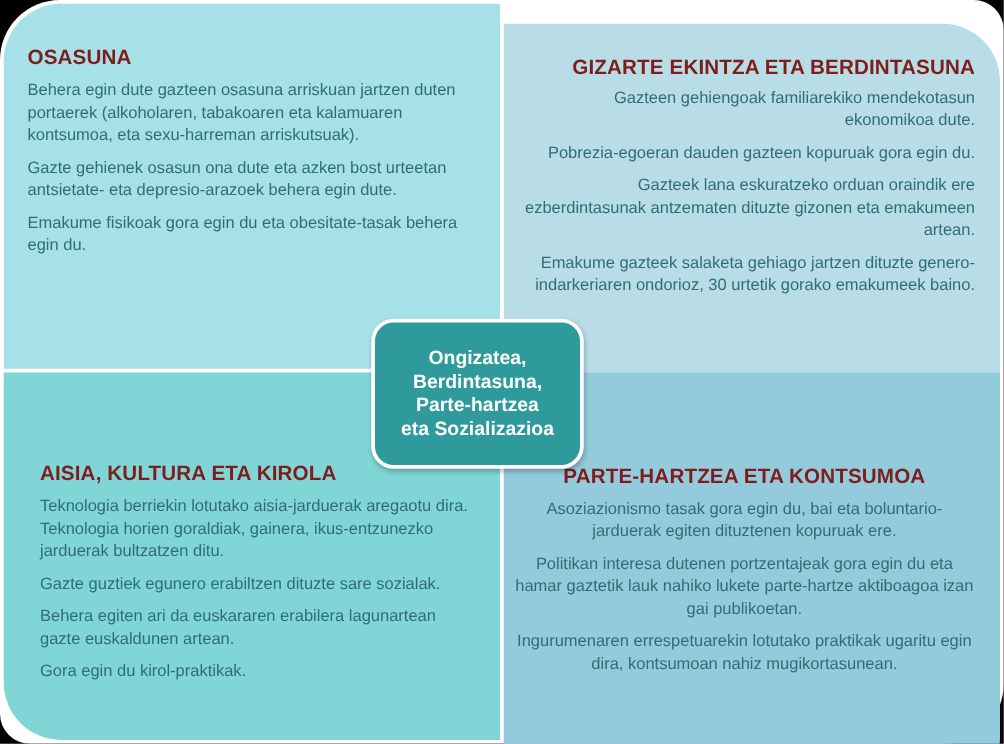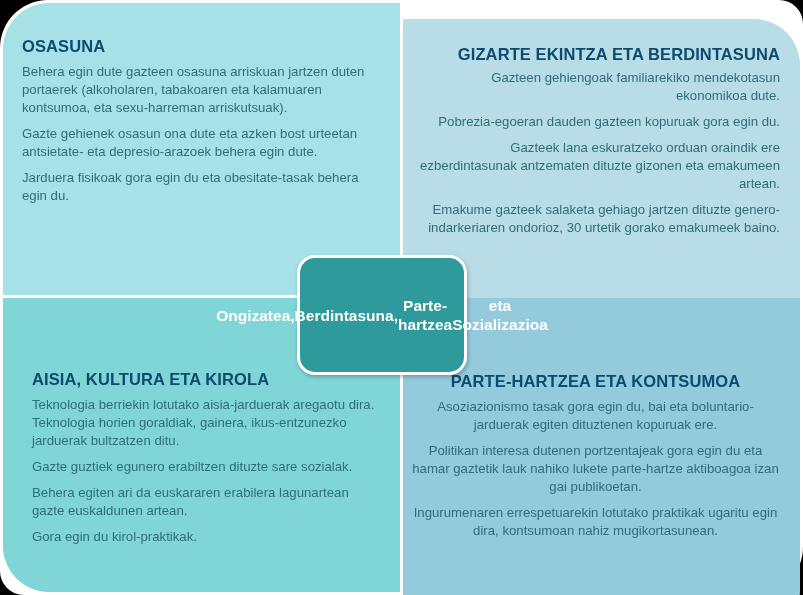--- a/index.html
+++ b/index.html
@@ -13,51 +13,51 @@
       background: #ffffff;
       border-radius: 48px 24px 48px 24px;
     }
     .quad {
       position: absolute; box-sizing: border-box;
       color: #2f6d78;
       font-size: 13.2px; line-height: 18px;
     }
     .quad h2 {
       margin: 0 0 8px 0; font-size: 16.5px; font-weight: bold;
-      color: #0c4a6e; letter-spacing: 0.1px;
+      color: #7f1d1d; letter-spacing: 0.1px;
     }
     .quad p { margin: 0 0 8px 0; }
     .q-tl { left: 3px; top: 3px; width: 397px; height: 292px; background: #a7e1e8; border-radius: 46px 0 0 0; padding: 34px 20px 0 19px; }
     .q-tr { left: 403px; top: 19px; width: 397px; height: 292px; background: #b9dde7; border-radius: 0 46px 0 0; padding: 26px 20px 0 14px; text-align: right; }
     .q-bl { left: 3px; top: 298px; width: 397px; height: 294px; background: #80d6d7; border-radius: 0 0 0 46px; padding: 72px 20px 0 29px; }
     .q-br { left: 403px; top: 298px; width: 397px; height: 338px; background: #93cbdd; border-radius: 0 0 46px 0; padding: 74px 20px 0 8px; text-align: center; }
     .q-tr h2 { margin-bottom: 6px; }
     .center {
       position: absolute; left: 297px; top: 255px; width: 170px; height: 120px;
       box-sizing: border-box;
       background: #2e9a9b;
       border: 3px solid #ffffff;
       border-radius: 18px;
       box-shadow: 1px 2px 4px rgba(0,0,0,0.25);
       color: #ffffff; font-weight: bold; font-size: 15.5px; line-height: 19px;
-      display: flex; flex-direction: row; align-items: center; justify-content: center;
-      text-align: center;
+      display: flex; flex-direction: column; align-items: center; justify-content: center;
+      text-align: right;
     }
     .center span { display: block; }
   </style>
 </head>
 <body>
 
 <div class="frame"></div>
 
 <div class="quad q-tl">
   <h2>OSASUNA</h2>
   <p>Behera egin dute gazteen osasuna arriskuan jartzen duten portaerek (alkoholaren, tabakoaren eta kalamuaren kontsumoa, eta sexu-harreman arriskutsuak).</p>
   <p>Gazte gehienek osasun ona dute eta azken bost urteetan antsietate- eta depresio-arazoek behera egin dute.</p>
-  <p>Jarduera fisikoak gora egin du eta obesitate-tasak behera egin du.</p>
+  <p>Emakume fisikoak gora egin du eta obesitate-tasak behera egin du.</p>
 </div>
 
 <div class="quad q-tr">
   <h2>GIZARTE EKINTZA ETA BERDINTASUNA</h2>
   <p>Gazteen gehiengoak familiarekiko mendekotasun ekonomikoa dute.</p>
   <p>Pobrezia-egoeran dauden gazteen kopuruak gora egin du.</p>
   <p>Gazteek lana eskuratzeko orduan oraindik ere ezberdintasunak antzematen dituzte gizonen eta emakumeen artean.</p>
   <p>Emakume gazteek salaketa gehiago jartzen dituzte genero-indarkeriaren ondorioz, 30 urtetik gorako emakumeek baino.</p>
 </div>
 

